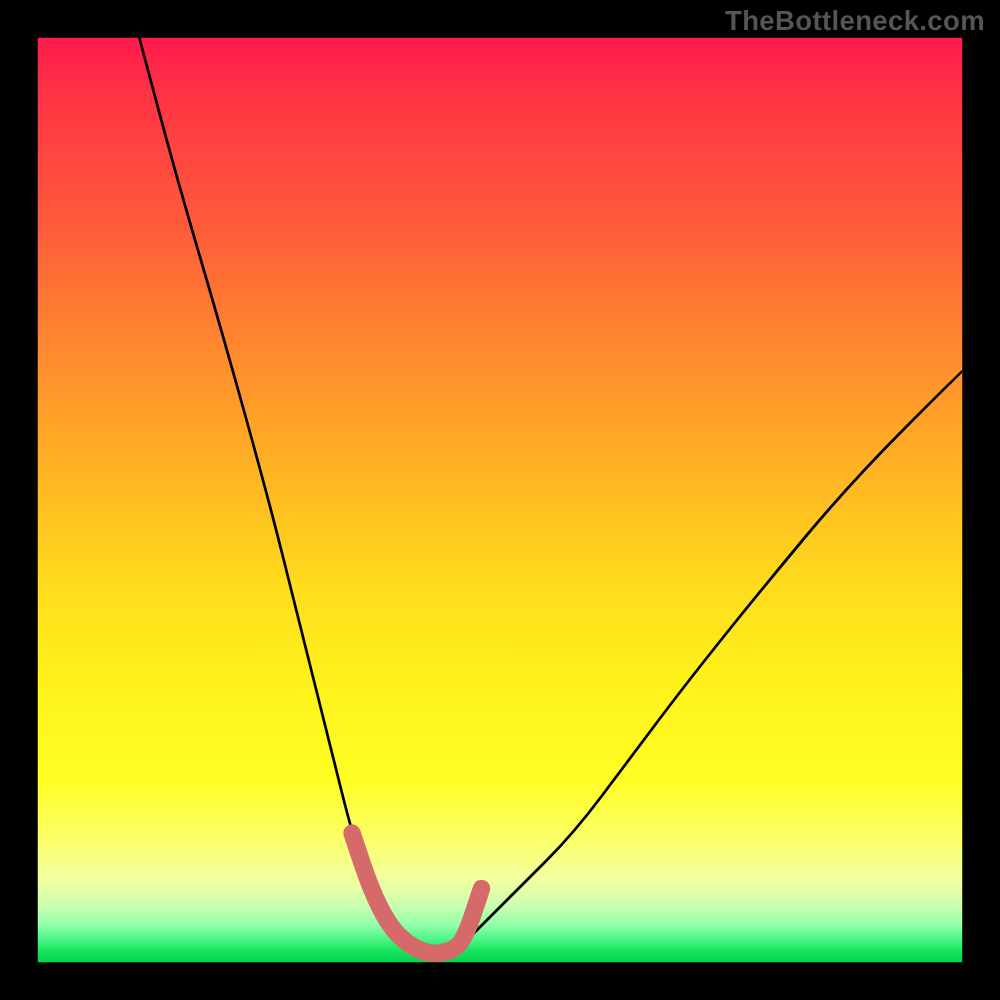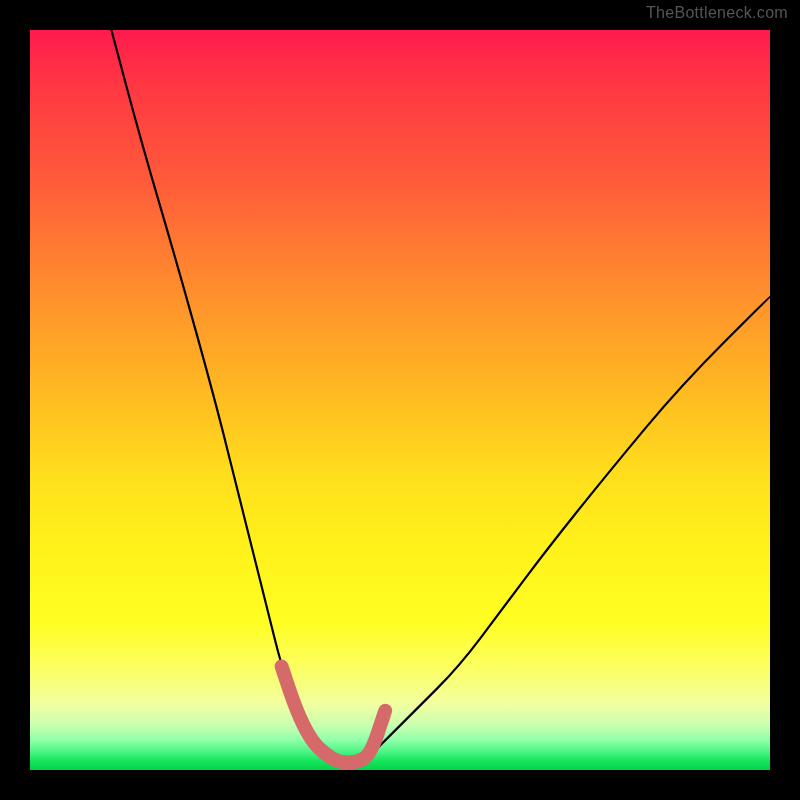--- a/index.html
+++ b/index.html
@@ -48,22 +48,22 @@
       #4cf585 97.5%,
       #18e65f 98.7%,
       #05d24c 100%
     );
   }
   .watermark {
     position: absolute;
     top: 4px;
     right: 12px;
     color: #555;
-    font-size: 16px;
-    font-weight: 400;
+    font-size: 22px;
+    font-weight: 700;
     letter-spacing: 0.3px;
   }
   svg.curve {
     position: absolute;
     inset: 0;
     width: 740px;
     height: 740px;
   }
 </style>
 </head>

